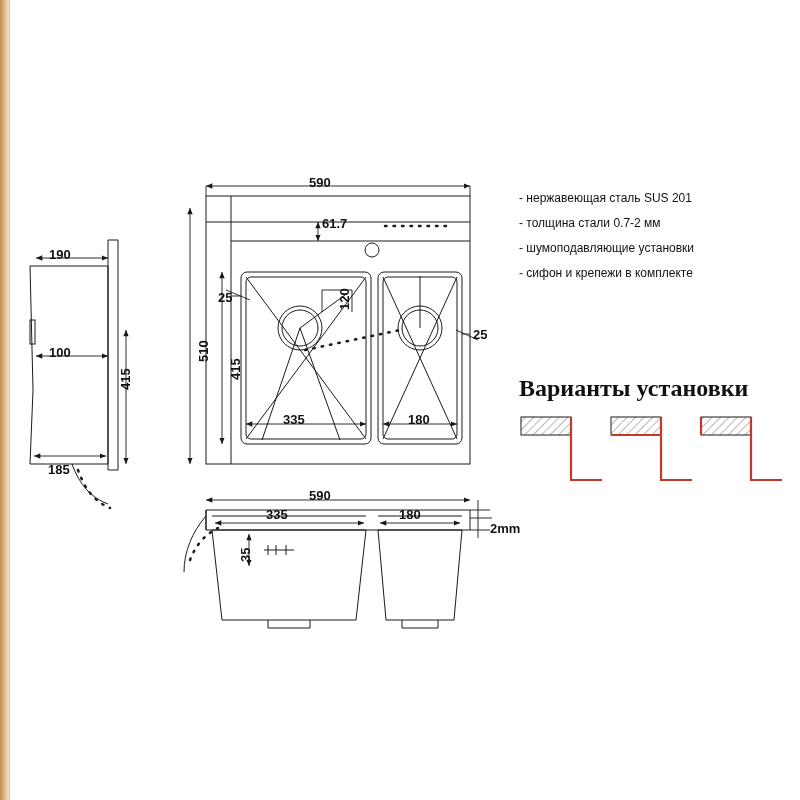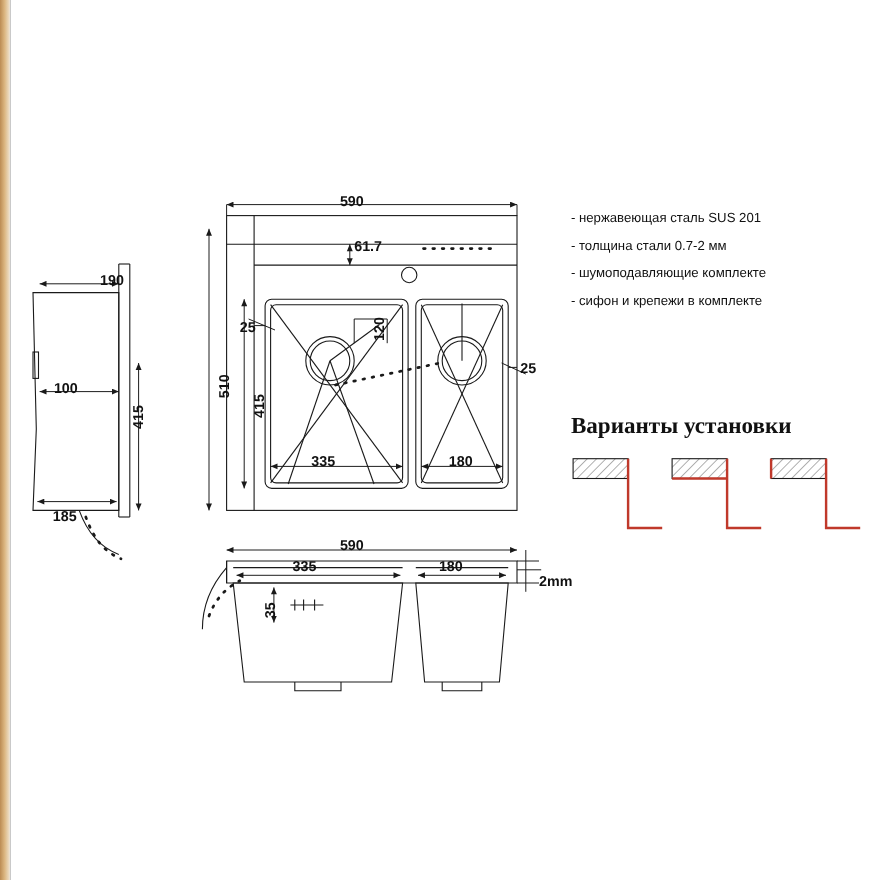--- a/index.html
+++ b/index.html
@@ -49,21 +49,21 @@
     font-size: 12px;
     color: #111111;
     line-height: 25px;
     white-space: nowrap;
   }
   .variants-title {
     position: absolute;
     left: 519px;
     top: 375px;
     font-family: "Liberation Serif", serif;
-    font-size: 21px;
+    font-size: 24px;
     font-weight: bold;
     color: #111111;
     white-space: nowrap;
   }
   .edge-strip {
     position: absolute;
     left: 0;
     top: 0;
     width: 9px;
     height: 800px;
@@ -280,33 +280,33 @@
   <div class="dim-text" style="left:309px; top:175px;">590</div>
   <div class="dim-text" style="left:322px; top:216px;">61.7</div>
   <div class="dim-text vert" style="left:196px; top:362px;">510</div>
   <div class="dim-text vert" style="left:228px; top:380px;">415</div>
   <div class="dim-text" style="left:218px; top:290px;">25</div>
   <div class="dim-text" style="left:473px; top:327px;">25</div>
   <div class="dim-text vert" style="left:337px; top:310px;">120</div>
   <div class="dim-text" style="left:283px; top:412px;">335</div>
   <div class="dim-text" style="left:408px; top:412px;">180</div>
 
-  <div class="dim-text" style="left:49px; top:247px;margin-left:42px;">190</div>
+  <div class="dim-text" style="left:49px; top:247px;">190</div>
   <div class="dim-text" style="left:49px; top:345px;">100</div>
   <div class="dim-text" style="left:48px; top:444px;margin-top:18px;">185</div>
   <div class="dim-text vert" style="left:118px; top:390px;">415</div>
 
   <div class="dim-text" style="left:309px; top:488px;">590</div>
   <div class="dim-text" style="left:266px; top:507px;">335</div>
   <div class="dim-text" style="left:399px; top:507px;">180</div>
   <div class="dim-text vert" style="left:238px; top:562px;">35</div>
   <div class="dim-text" style="left:490px; top:521px;">2mm</div>
 
   <div class="spec-list">
     <div class="spec-item">- нержавеющая сталь SUS 201</div>
     <div class="spec-item">- толщина стали 0.7-2 мм</div>
-    <div class="spec-item">- шумоподавляющие комплекте</div>
+    <div class="spec-item">- шумоподавляющие установки</div>
     <div class="spec-item">- сифон и крепежи в комплекте</div>
   </div>
 
   <div class="variants-title">Варианты установки</div>
 
 </div>
 
 </body></html>

